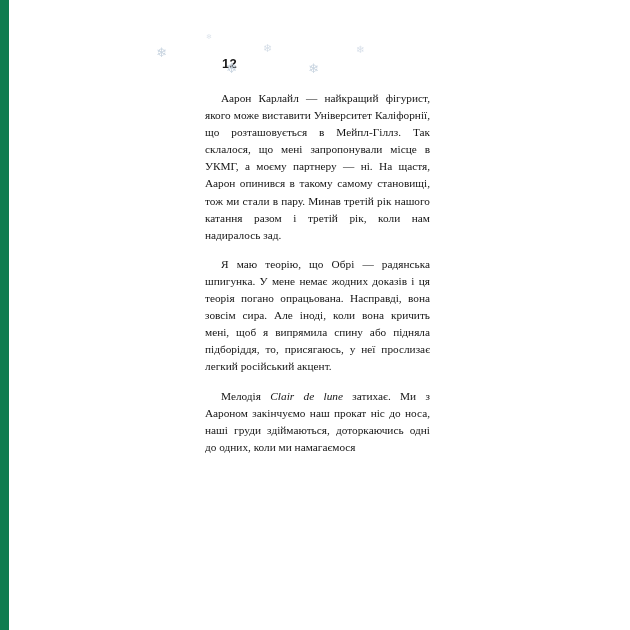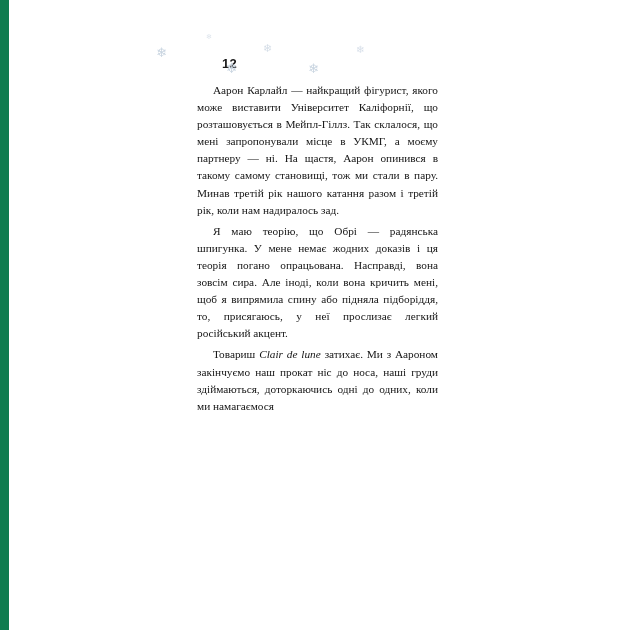--- a/index.html
+++ b/index.html
@@ -75,21 +75,21 @@
     width: 249px;
     font-size: 11.3px;
     line-height: 17.1px;
     color: #151515;
     text-align: justify;
     text-justify: inter-word;
     hyphens: manual;
   }
 
   .text-column p {
-    margin: 4px;
+    margin: 12px;
     text-indent: 16px;
   }
 
   .text-column p em {
   }
 </style>
 </head>
 <body>
 
 <div class="page">
@@ -102,16 +102,16 @@
     <span class="page-number">12</span>
     <span class="snowflake sf2">❄</span>
     <span class="snowflake sf3">❄</span>
     <span class="snowflake sf4">❄</span>
     <span class="snowflake sf5">❄</span>
   </div>
 
   <div class="text-column">
     <p>Аарон Карлайл — найкращий фігурист, якого може виставити Університет Каліфорнії, що розташовується в Мейпл-Гіллз. Так склалося, що мені запропонували місце в УКМГ, а моєму партнеру — ні. На щастя, Аарон опинився в такому самому становищі, тож ми стали в пару. Минав третій рік нашого катання разом і третій рік, коли нам надиралось зад.</p>
     <p>Я маю теорію, що Обрі — радянська шпигунка. У мене немає жодних доказів і ця теорія погано опрацьована. Насправді, вона зовсім сира. Але іноді, коли вона кричить мені, щоб я випрямила спину або підняла підборіддя, то, присягаюсь, у неї прослизає легкий російський акцент.</p>
-    <p><span>Товариш </span><em>Clair de lune</em><span> затихає. Ми з Аароном закінчуємо наш прокат ніс до носа, наші груди здіймаються, доторкаючись одні до одних, коли ми намагаємося</span></p>
+    <p><span>Мелодія </span><em>Clair de lune</em><span> затихає. Ми з Аароном закінчуємо наш прокат ніс до носа, наші груди здіймаються, доторкаючись одні до одних, коли ми намагаємося</span></p>
   </div>
 
 </div>
 
 </body></html>

